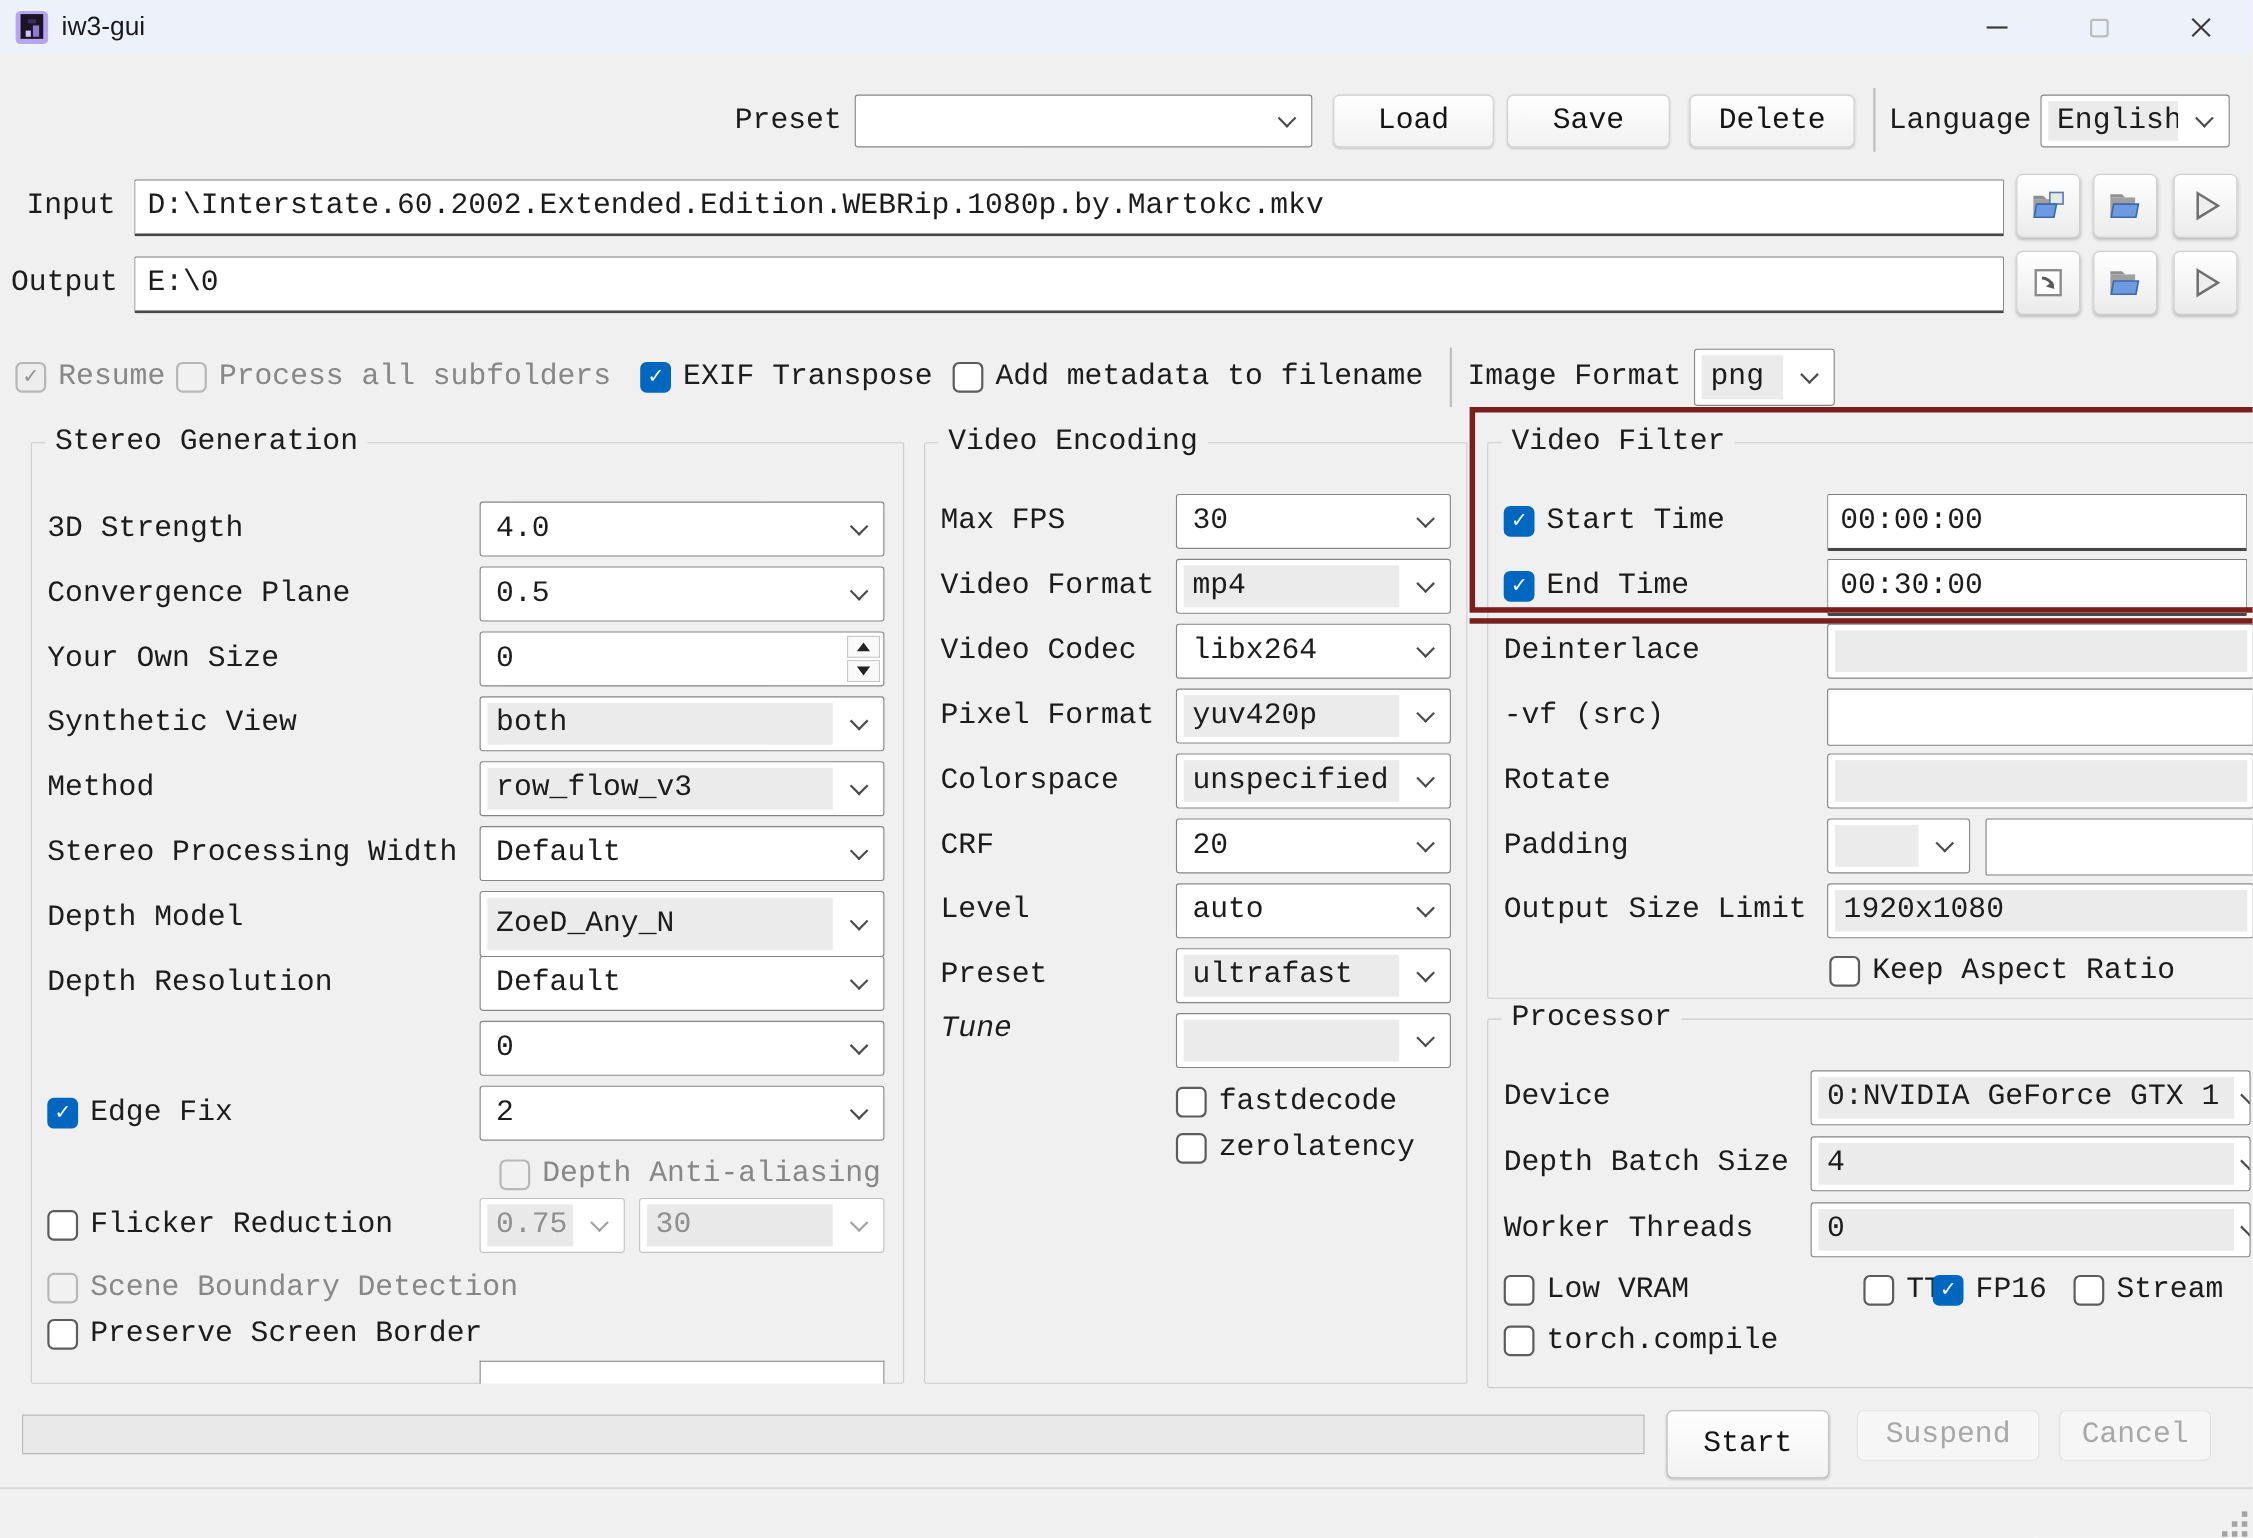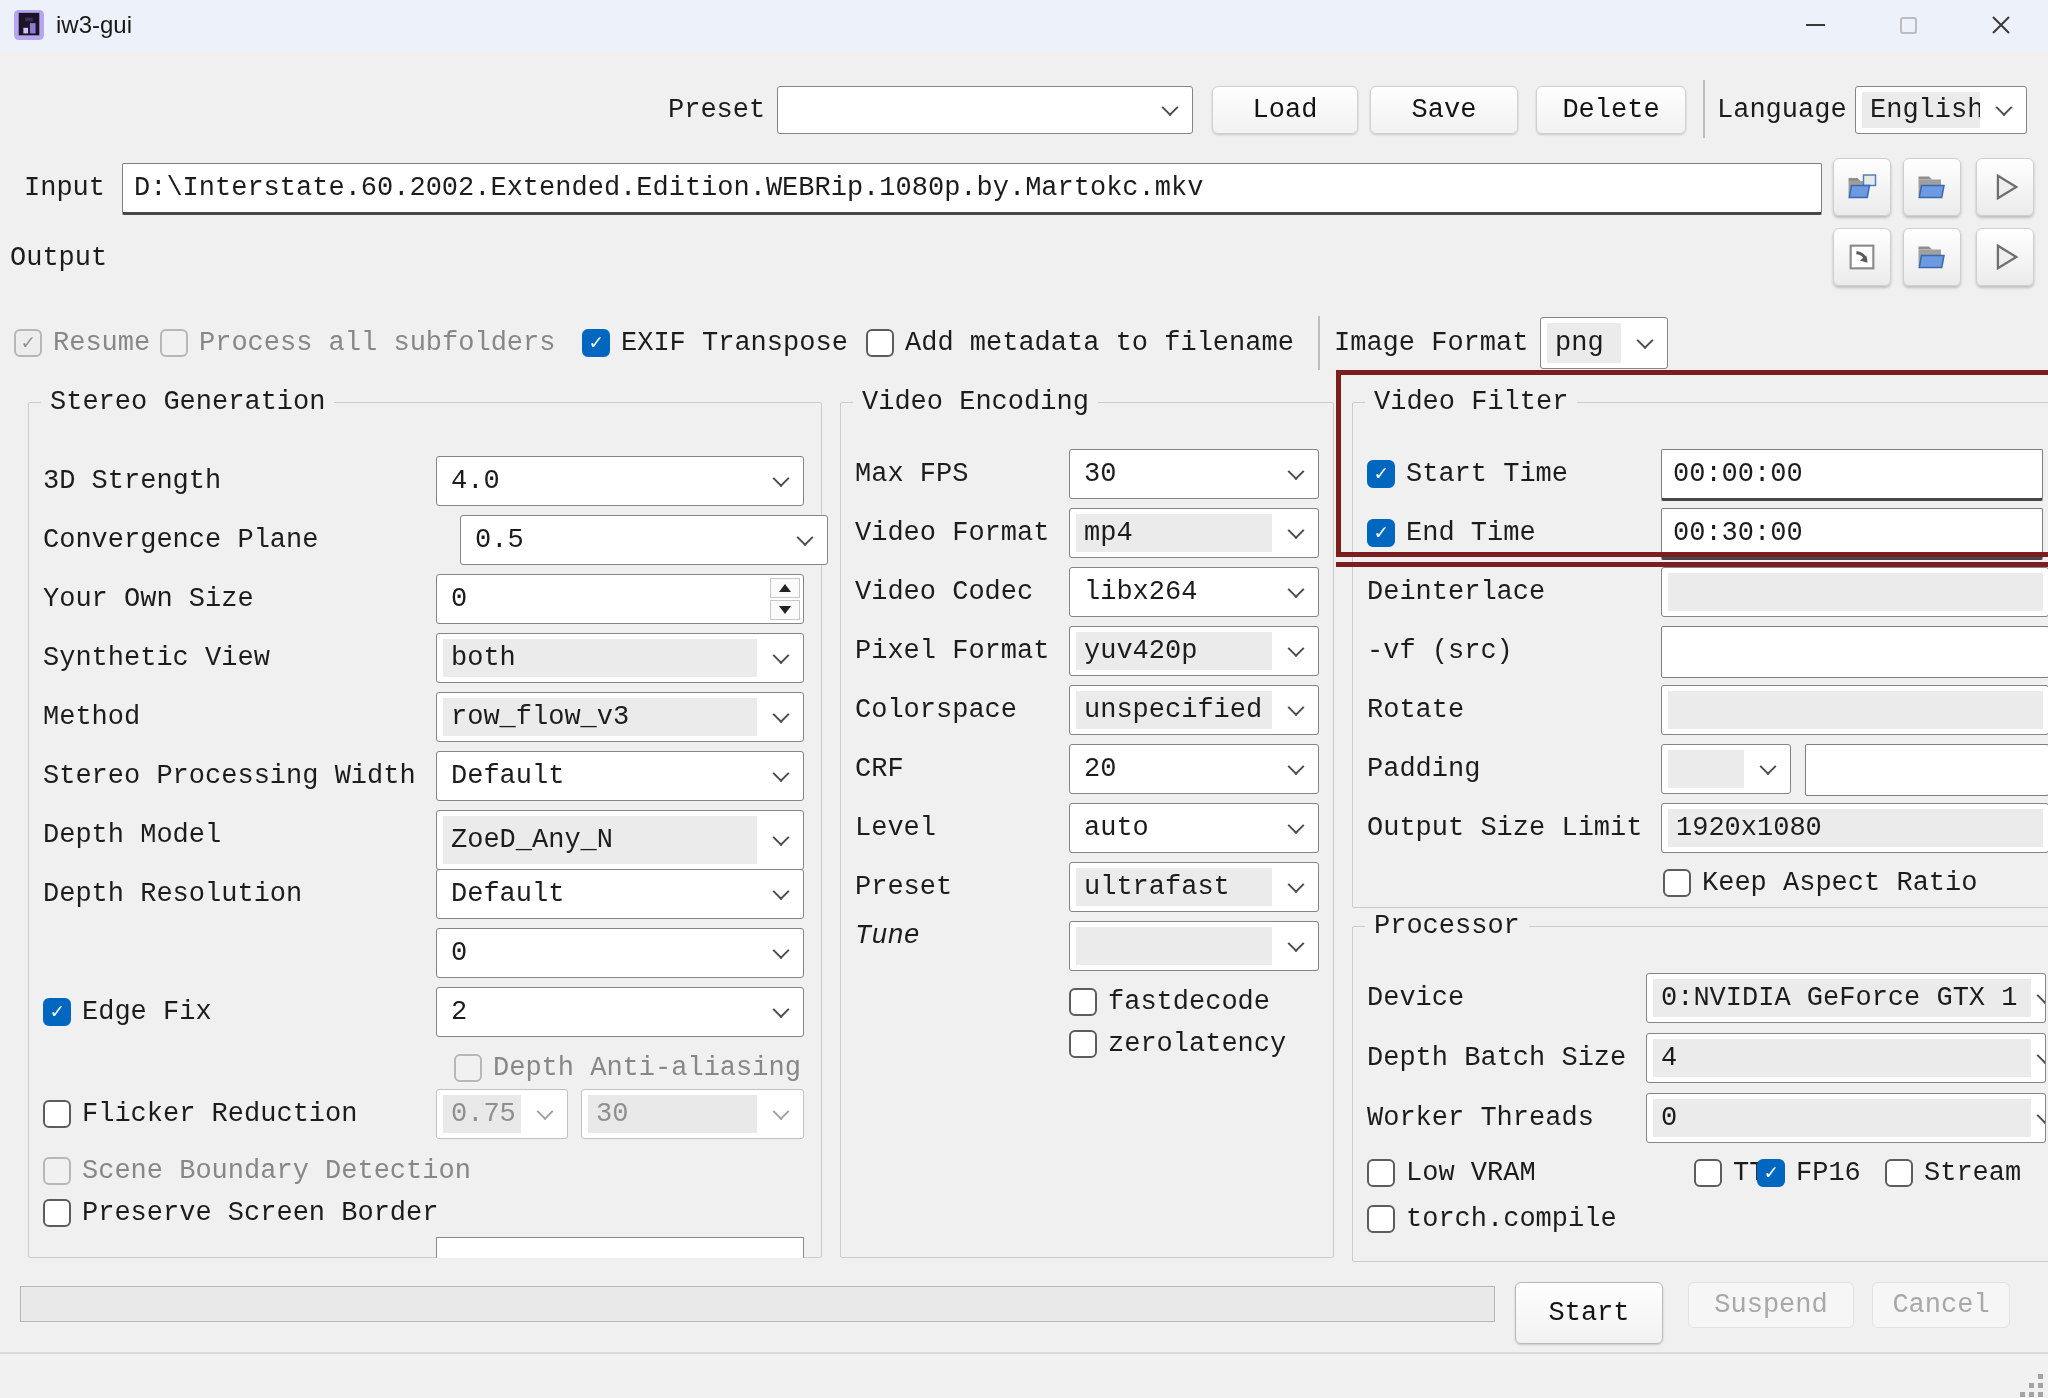--- a/index.html
+++ b/index.html
@@ -126,20 +126,23 @@
       <path d="M5 11 h15 l-1.5 8 h-15 z" fill="#6d9ae0" stroke="#3b69ad" stroke-width="1"></path>
     </svg>
   </div>
   <div class="iconbtn" style="left:1976px; top:158px;">
     <svg width="34" height="34" viewBox="0 0 24 24">
       <polygon points="7,4 20,12 7,20" fill="#eeeeee" stroke="#6f6f6f" stroke-width="1.6"></polygon>
     </svg>
   </div>
 
   <div class="lbl" style="left:10px; top:233px; width:90px; text-align:right; line-height:50px;">Output</div>
+  <div class="entry" style="left:122px; top:233px; width:1700px; height:52px;">
+      <span>E:\0</span>
+    </div>
   <div class="iconbtn" style="left:1833px; top:228px;">
     <svg width="34" height="34" viewBox="0 0 24 24">
       <rect x="4" y="4" width="16" height="16" fill="#ffffff" stroke="#8a8a8a" stroke-width="1.5"></rect>
       <path d="M8 9 C11 9 13 10 15 14" stroke="#5a5a5a" stroke-width="2" fill="none"></path>
       <polygon points="16,16 10.5,14.5 15,11" fill="#5a5a5a"></polygon>
     </svg>
   </div>
   <div class="iconbtn" style="left:1903px; top:228px;">
     <svg width="36" height="36" viewBox="0 0 24 24">
       <path d="M3 5 h7 l2 2 h-9 z" fill="#8f8f8f"></path>
@@ -182,21 +185,21 @@
   <div class="grp" style="left:28px; top:402px; width:794px; height:856px;">
     <div class="legend">Stereo Generation</div>
 
     <div class="rlabel" style="top:53px;">3D Strength</div>
     <div class="combo" style="left:407px; top:53px; width:368px; height:50px;">
       <div class="val">4.0</div>
         <div class="chev"></div>
     </div>
 
     <div class="rlabel" style="top:112px;">Convergence Plane</div>
-    <div class="combo" style="left:407px; top:112px; width:368px; height:50px;margin-left:24px;">
+    <div class="combo" style="left:407px; top:112px; width:368px; height:50px;">
       <div class="val">0.5</div>
         <div class="chev"></div>
     </div>
 
     <div class="rlabel" style="top:171px;">Your Own Size</div>
     <div class="spin" style="left:407px; top:171px; width:368px; height:50px;">
       <div class="sval">0</div>
       <div class="btns">
         <div class="sbtn">
             <div class="tri-up"></div>

